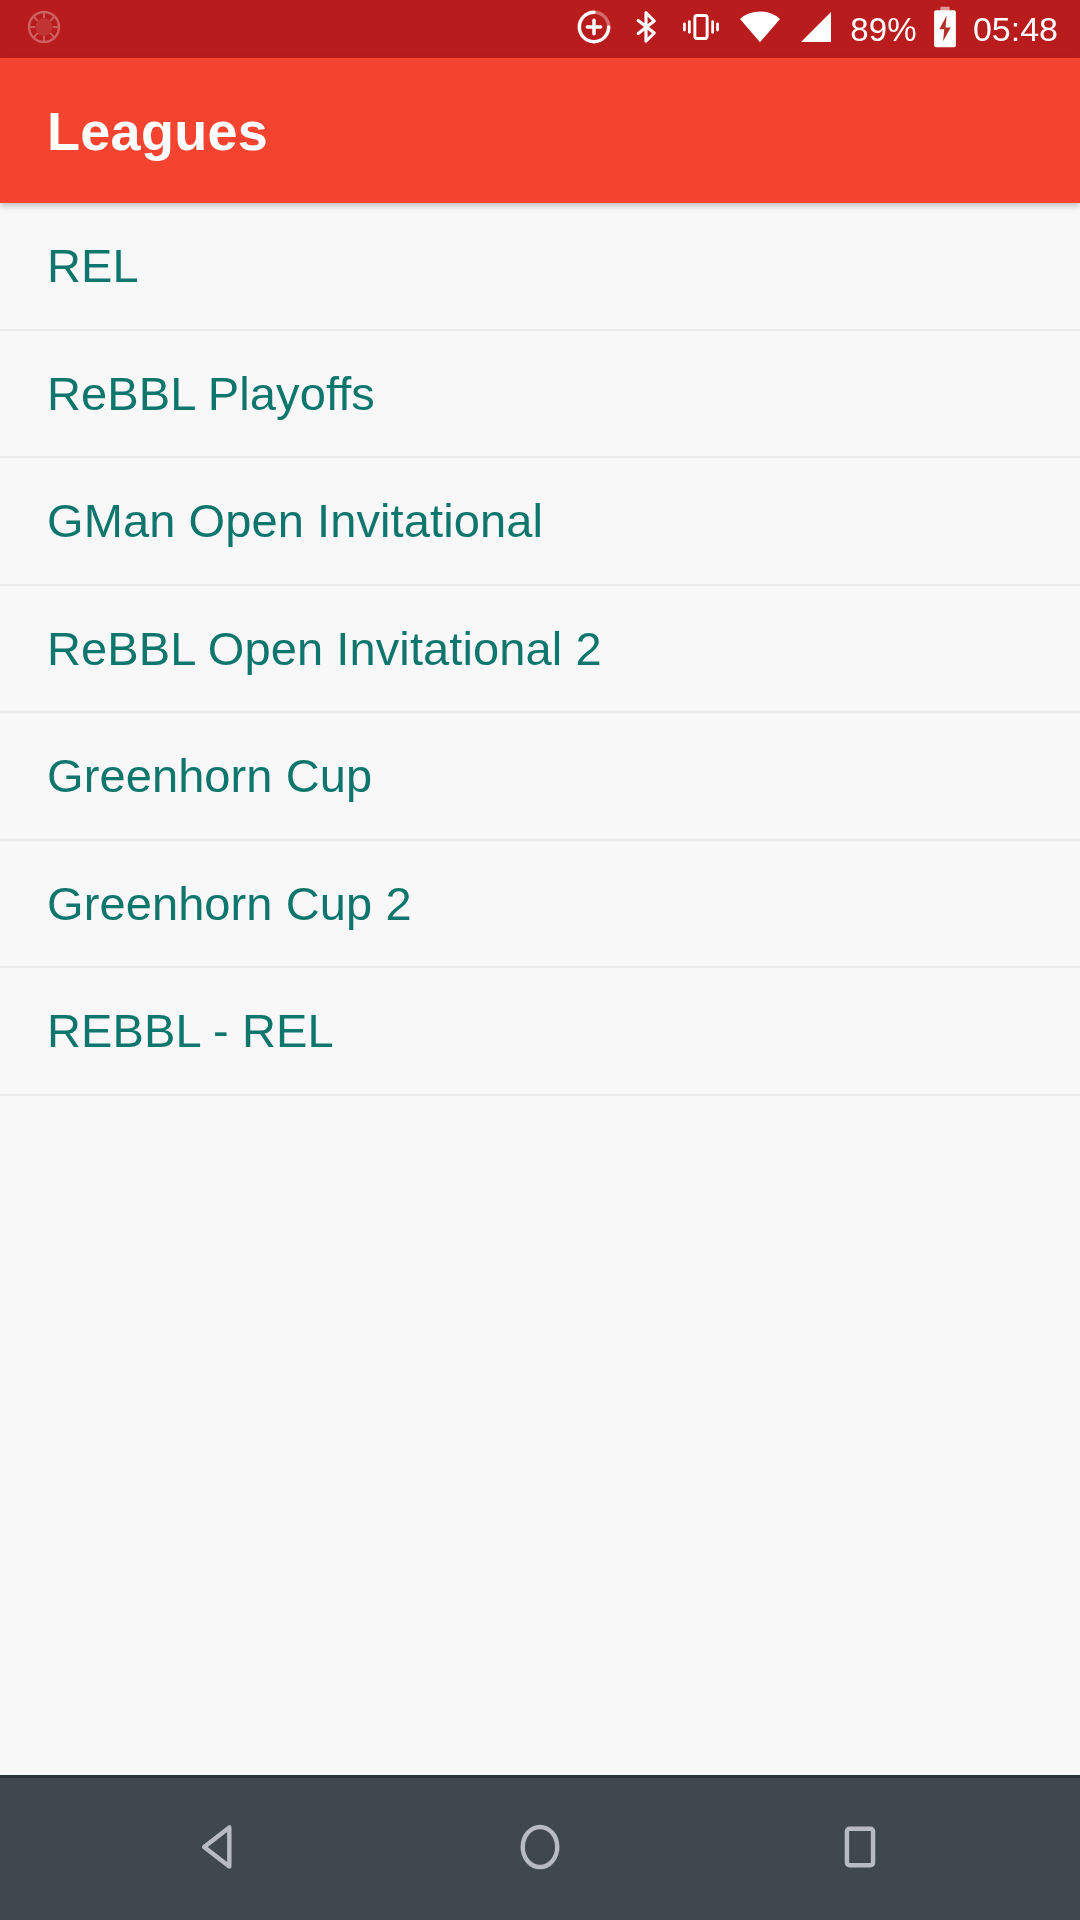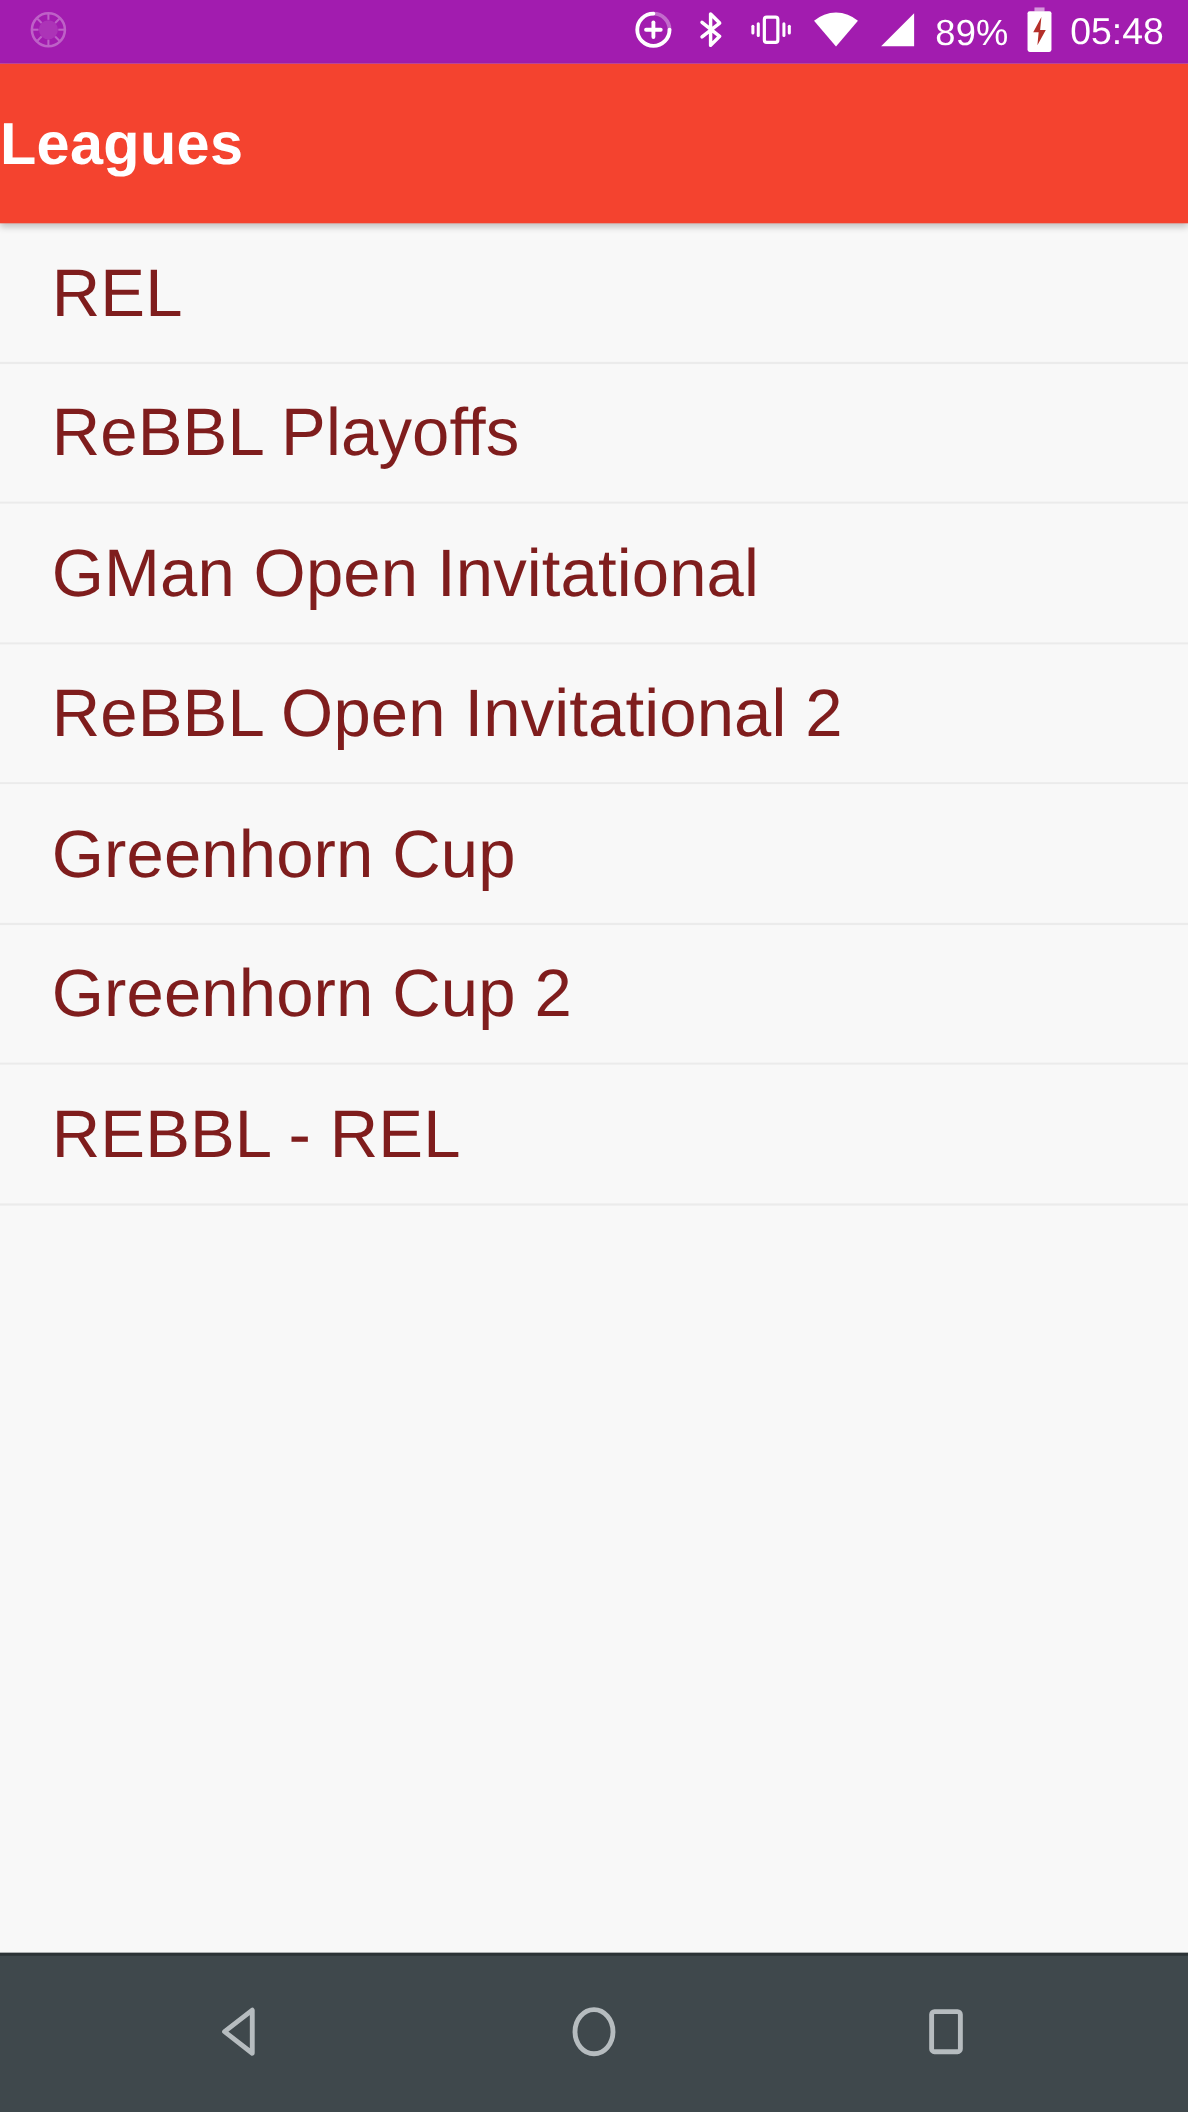--- a/index.html
+++ b/index.html
@@ -6,59 +6,59 @@
   html, body {
     width:1080px; height:1920px;
     background:#f7f7f7;
     font-family:"Liberation Sans", sans-serif;
     overflow:hidden;
   }
   .phone { width:1080px; height:1920px; display:flex; flex-direction:column; position:relative; }
 
   
   .status-bar {
-    height:58px; background:#a21caf; flex:0 0 58px;
+    height:58px; background:#b91c1c; flex:0 0 58px;
     display:flex; align-items:center; padding:0 22px 0 24px;
     color:#ffffff;
   }
   .status-left { display:flex; align-items:center; gap:10px; }
   .status-right { margin-left:auto; display:flex; align-items:center; gap:14px; }
   .sb-icon { display:block; }
   .notif-dim { opacity:0.30; }
   .status-text {
     font-size:33px; font-weight:400; color:#fff;
     letter-spacing:0.2px; line-height:1;
   }
   .clock-text { font-size:34px; font-weight:400; color:#fff; line-height:1; }
 
   
   .app-bar {
     flex:0 0 145px; height:145px; background:#f4432f;
-    display:flex; align-items:center; 
+    display:flex; align-items:center; padding-left:47px;
     box-shadow:0 3px 6px rgba(0,0,0,0.22);
     position:relative; z-index:5;
   }
   .app-bar-title {
     color:#ffffff; font-size:54px; font-weight:bold;
     letter-spacing:0.3px;
   }
 
   
   .list {
     flex:1 1 auto; background:#f8f8f8; overflow:hidden;
     position:relative;
   }
   .list-item {
     height:127.5px; display:flex; align-items:center;
     padding-left:47px; padding-right:30px;
     border-bottom:2px solid #ebebeb;
     background:#f8f8f8;
   }
   .list-item-label {
-    font-size:61px; font-weight:400; color:#7f1d1d;
+    font-size:47px; font-weight:400; color:#0f766e;
     letter-spacing:0.1px; white-space:nowrap;
   }
 
   
   .nav-bar {
     flex:0 0 145px; height:145px; background:#3f484c;
     display:flex; align-items:center; justify-content:space-around;
     padding:0 60px;
     border-top:3px solid #2c3336;
   }

